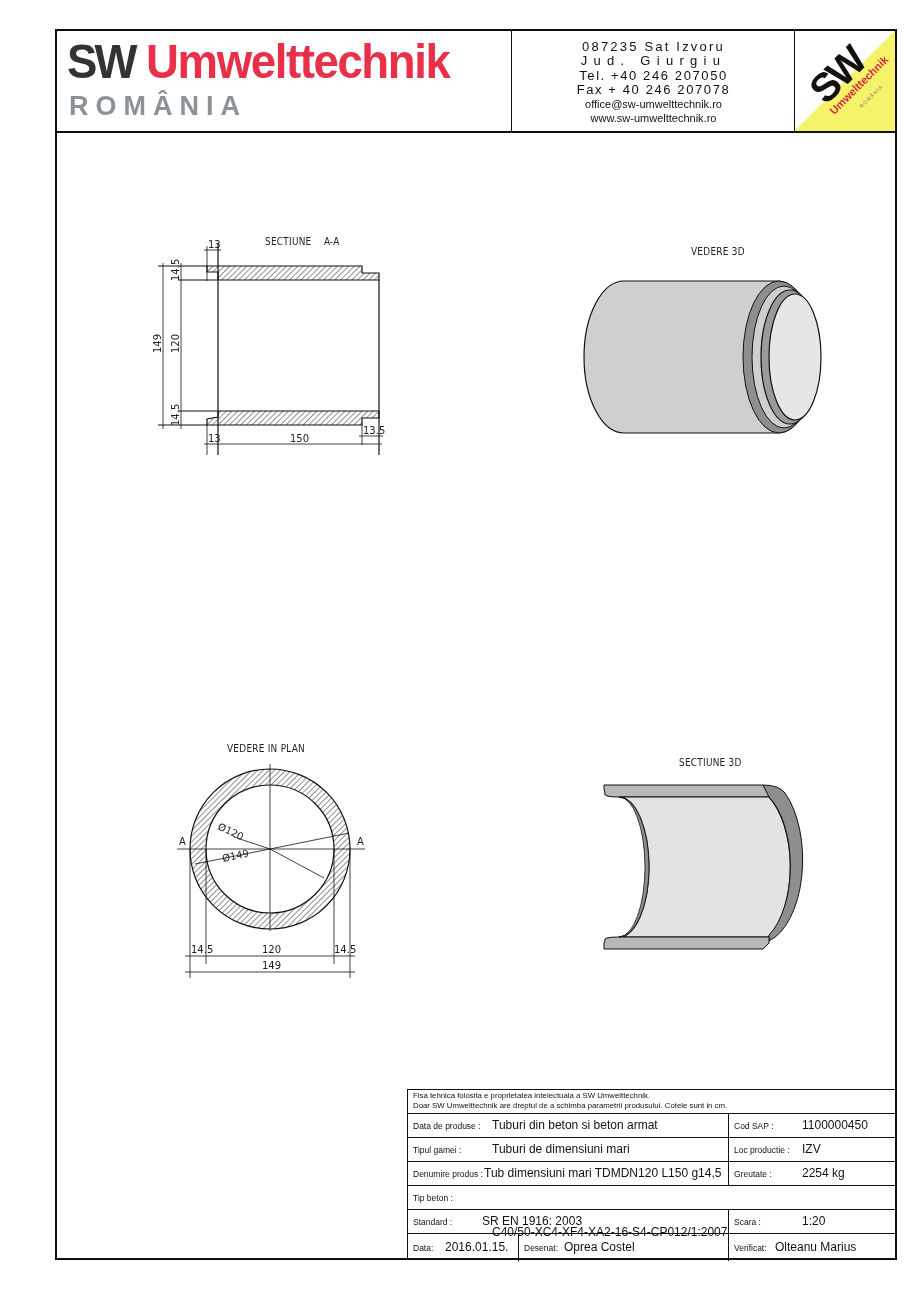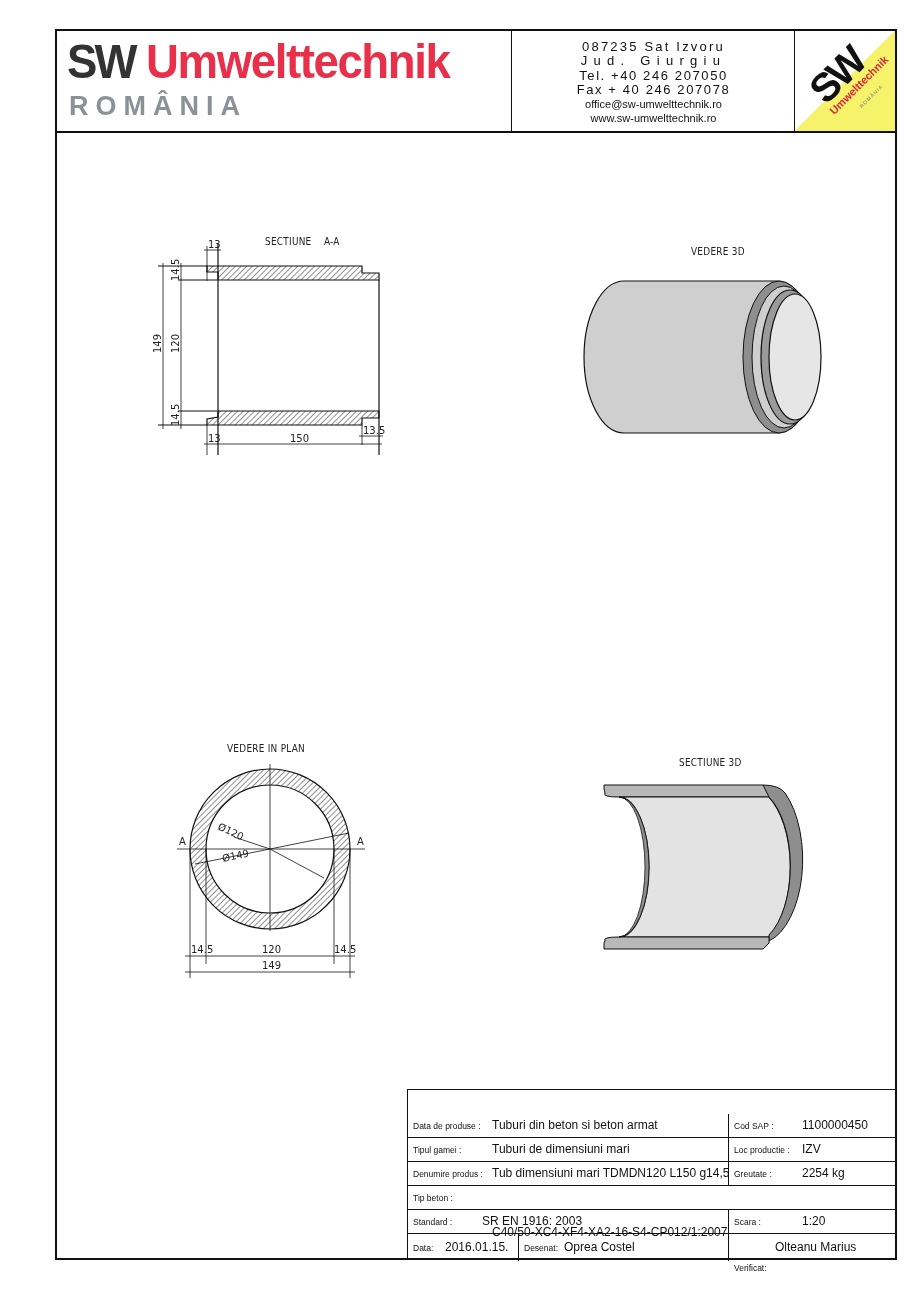--- a/index.html
+++ b/index.html
@@ -184,40 +184,44 @@
   <div class="view-title" style="left:622px; top:725px;">SECTIUNE 3D</div>
   <svg class="drawing" style="left:0; top:0;" width="838" height="1200">
     <path d="M547 754 L706 754 L712 760 L712 766 L562 766 Q545 766 548 762 L547 758 Z" fill="#b8b8b8" stroke="#111" stroke-width="1"></path>
     <path d="M562 766 L712 766 A43 81 0 0 1 712 906 L562 906 A30 70 0 0 0 562 766 Z" fill="#e3e3e3" stroke="#111" stroke-width="1.2"></path>
     <path d="M706 754 Q722 754 728 762 A45 84 0 0 1 712 910 L712 904 A40 78 0 0 0 712 766 Z" fill="#8e8e8e" stroke="#111" stroke-width="1"></path>
     <path d="M562 906 L712 906 L712 912 L706 918 L547 918 L547 912 L548 910 Q545 906 562 906 Z" fill="#b8b8b8" stroke="#111" stroke-width="1"></path>
     <path d="M562 766 A30 70 0 0 1 562 906 A26 70 0 0 0 562 766 Z" fill="#8e8e8e" stroke="#111" stroke-width="0.8"></path>
   </svg>
 
   <div class="tblock">
+    <div class="trow notice">
+      <div>Fisa tehnica folosita e proprietatea intelectuala a SW Umwelttechnik.</div>
+      <div>Doar SW Umwelttechnik are dreptul de a schimba parametrii produsului. Cotele sunt in cm.</div>
+    </div>
 
     <div class="trow" style="top:24px; height:24px;">
       <span class="lbl">Data de produse :</span>
       <span class="val" style="left:84px;">Tuburi din beton si beton armat</span>
       <div class="divider" style="left:320px;"></div>
       <span class="lbl" style="left:326px;">Cod SAP :</span>
       <span class="val" style="left:394px;">1100000450</span>
     </div>
 
     <div class="trow" style="top:48px; height:24px;">
       <span class="lbl">Tipul gamei :</span>
       <span class="val" style="left:84px;">Tuburi de dimensiuni mari</span>
       <div class="divider" style="left:320px;"></div>
       <span class="lbl" style="left:326px;">Loc productie :</span>
       <span class="val" style="left:394px;">IZV</span>
     </div>
 
     <div class="trow" style="top:72px; height:24px;">
       <span class="lbl">Denumire produs :</span>
-      <span class="val" style="left:84px;">Tub dimensiuni mari TDMDN120 L150 g14,5</span>
+      <span class="val" style="left:76px;">Tub dimensiuni mari TDMDN120 L150 g14,5</span>
       <div class="divider" style="left:320px;"></div>
       <span class="lbl" style="left:326px;">Greutate :</span>
       <span class="val" style="left:394px;">2254 kg</span>
     </div>
 
     <div class="trow" style="top:96px; height:24px;">
       <span class="lbl">Tip beton :</span>
       <span class="val" style="left:84px;margin-top:35px;">C40/50-XC4-XF4-XA2-16-S4-CP012/1:2007</span>
     </div>
 
@@ -229,18 +233,18 @@
       <span class="val" style="left:394px;">1:20</span>
     </div>
 
     <div class="trow" style="top:144px; height:27px; border-bottom:none;">
       <span class="lbl" style="top:9px;">Data:</span>
       <span class="val" style="left:37px; top:6px;">2016.01.15.</span>
       <div class="divider" style="left:110px;"></div>
       <span class="lbl" style="left:116px; top:9px;">Desenat:</span>
       <span class="val" style="left:156px; top:6px;">Oprea Costel</span>
       <div class="divider" style="left:320px;"></div>
-      <span class="lbl" style="left:326px; top:9px;margin-top:20px;">Verificat:</span>
+      <span class="lbl" style="left:326px; top:9px;">Verificat:</span>
       <span class="val" style="left:367px; top:6px;">Olteanu Marius</span>
     </div>
   </div>
 
 </div>
 
 </body></html>

